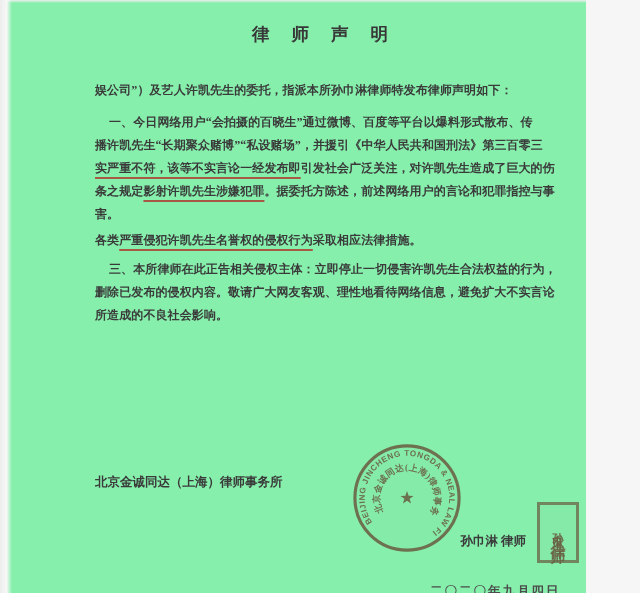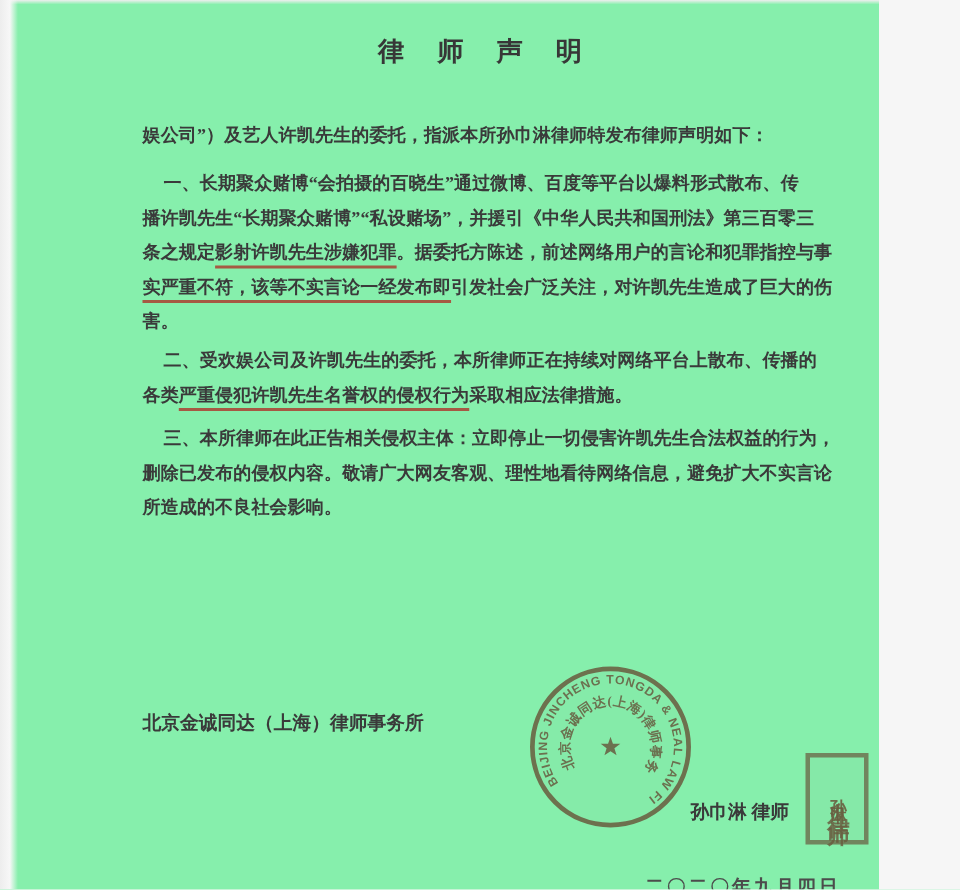--- a/index.html
+++ b/index.html
@@ -79,28 +79,27 @@
   <div class="edge-left"></div>
   <div class="edge-right"></div>
 
   <div class="doc-title">律师声明</div>
 
   <div class="doc-body" id="doc-body">
       <div class="para p0">
         <div class="line"><span>娱公司”）及艺人许凯先生的委托，指派本所孙巾淋律师特发布律师声明如下：</span></div>
       </div>
       <div class="para p1">
-        <div class="line first numbered"><span>一、长期聚众赌博“会拍摄的百晓生”通过微博、百度等平台以爆料形式散布、传</span></div>
+        <div class="line first numbered"><span>一、今日网络用户“会拍摄的百晓生”通过微博、百度等平台以爆料形式散布、传</span></div>
         <div class="line"><span>播许凯先生“长期聚众赌博”“私设赌场”，并援引《中华人民共和国刑法》第三百零三</span></div>
+        <div class="line"><span class="u">实严重不符，该等不实言论一经发布即</span><span>引发社会广泛关注，对许凯先生造成了巨大的伤</span></div>
         <div class="line"><span>条之规定</span><span class="u">影射许凯先生涉嫌犯罪</span><span>。据委托方陈述，前述网络用户的言论和犯罪指控与事</span></div>
-        <div class="line"><span class="u">实严重不符，该等不实言论一经发布即</span><span>引发社会广泛关注，对许凯先生造成了巨大的伤</span></div>
         <div class="line"><span>害。</span></div>
       </div>
       <div class="para p2">
-        <div class="line first numbered"><span>二、受欢娱公司及许凯先生的委托，本所律师正在持续对网络平台上散布、传播的</span></div>
         <div class="line"><span>各类</span><span class="u">严重侵犯许凯先生名誉权的侵权行为</span><span>采取相应法律措施。</span></div>
       </div>
       <div class="para p3">
         <div class="line first numbered"><span>三、本所律师在此正告相关侵权主体：立即停止一切侵害许凯先生合法权益的行为，</span></div>
         <div class="line"><span>删除已发布的侵权内容。敬请广大网友客观、理性地看待网络信息，避免扩大不实言论</span></div>
         <div class="line"><span>所造成的不良社会影响。</span></div>
       </div>
     </div>
 
   <div class="sig-firm">北京金诚同达（上海）律师事务所</div>

